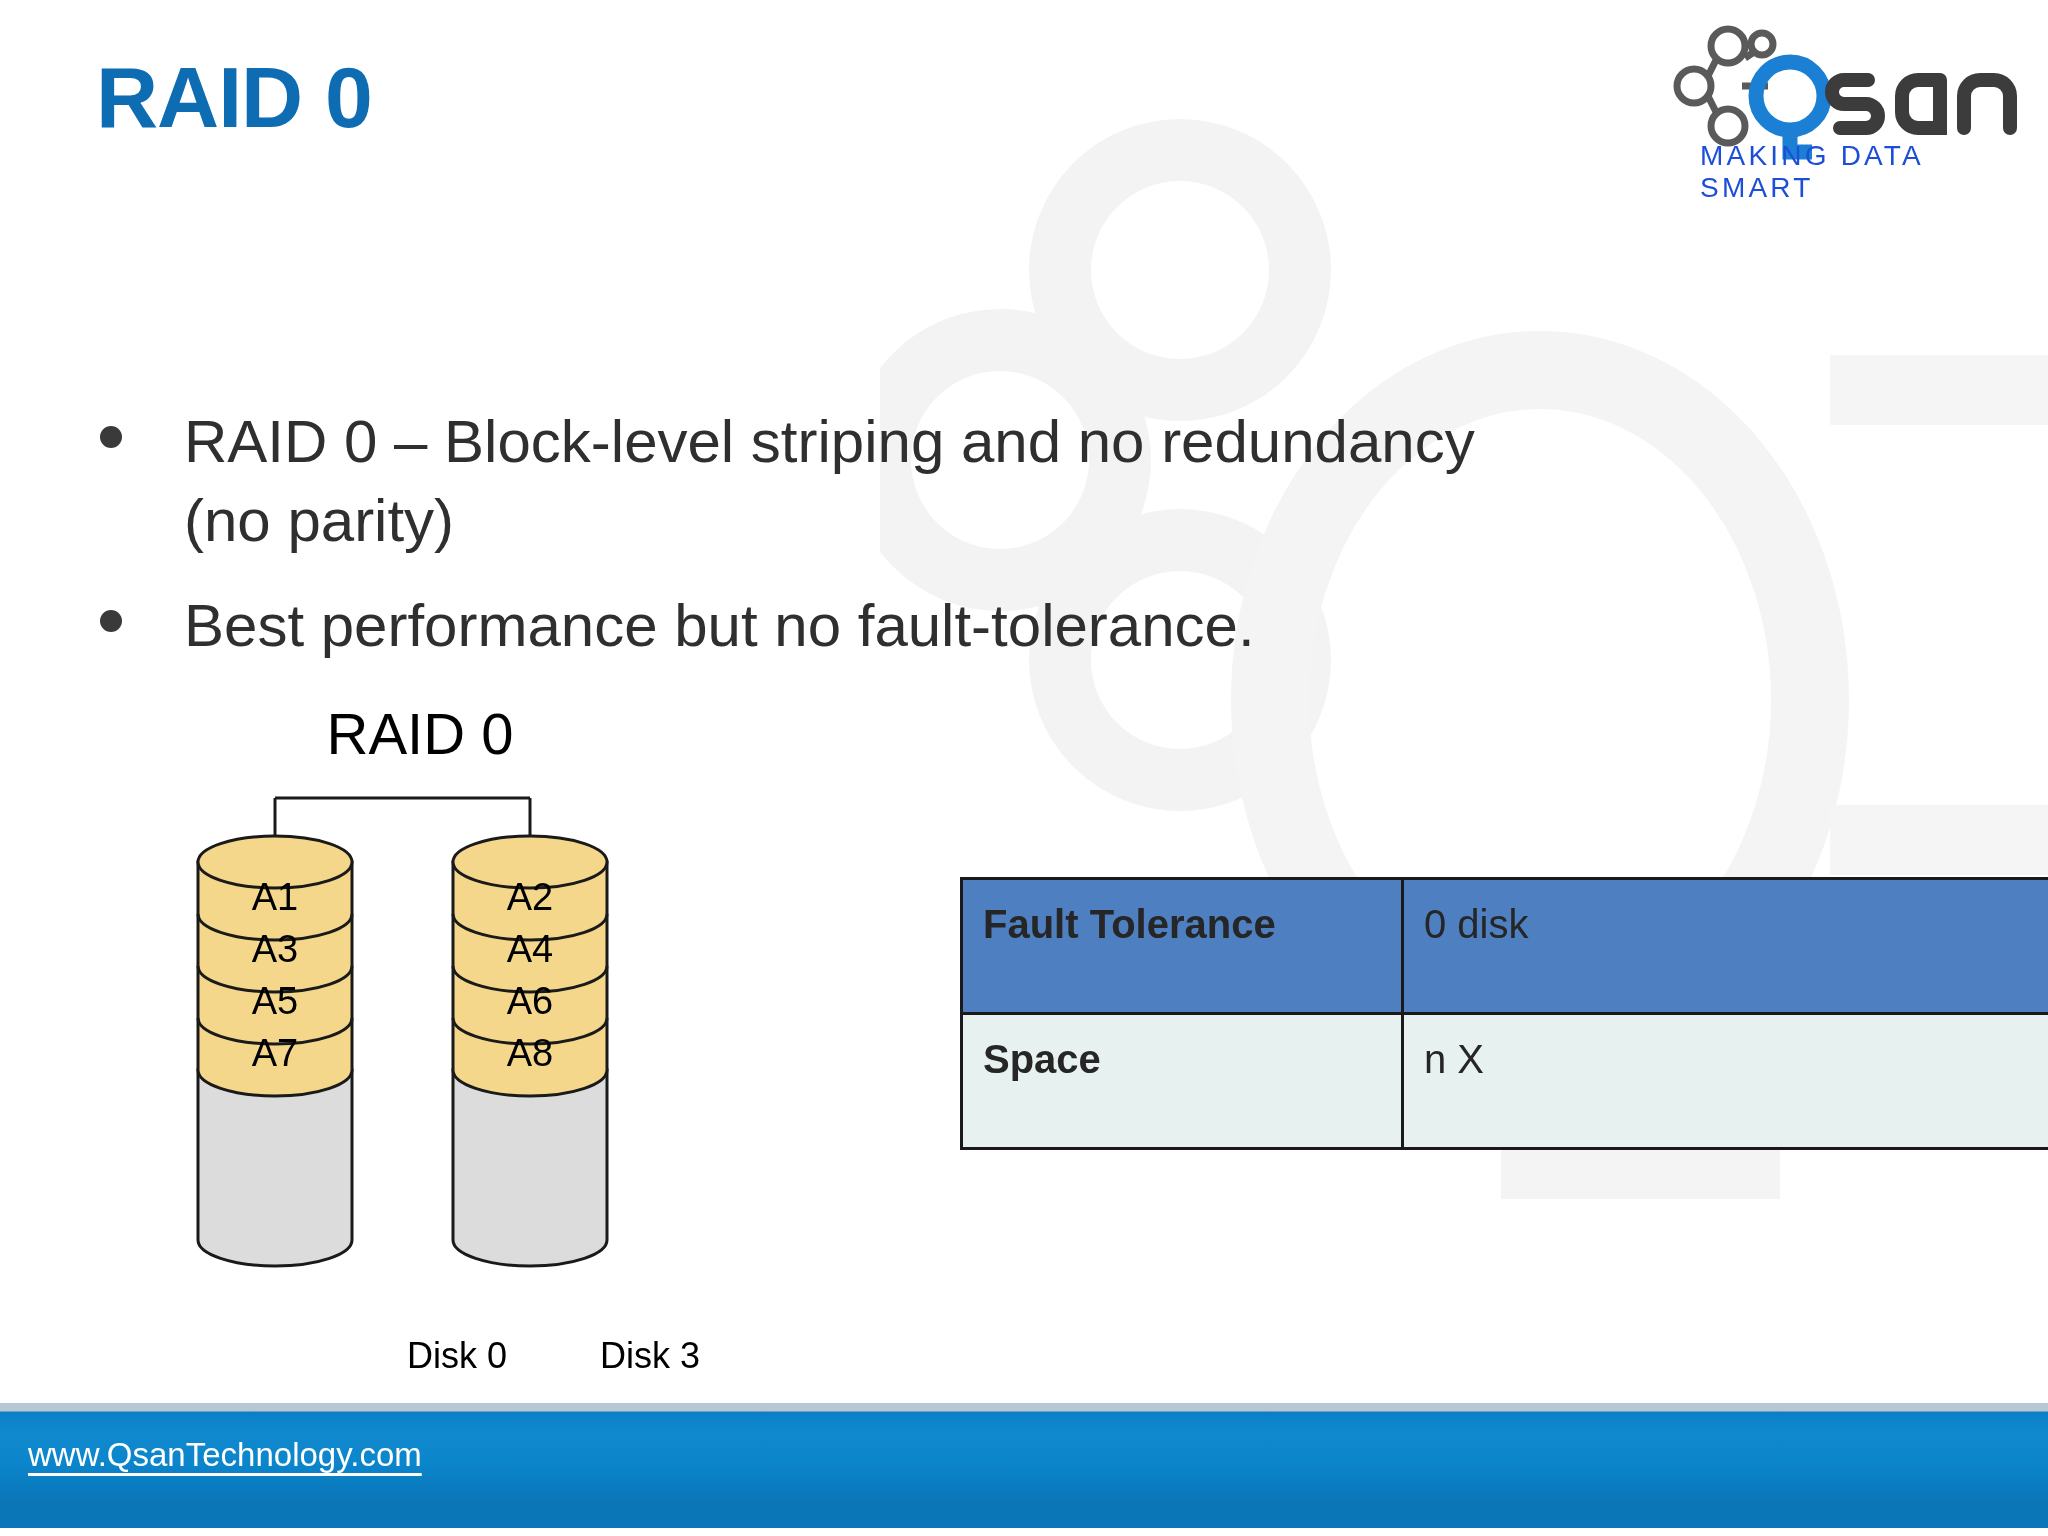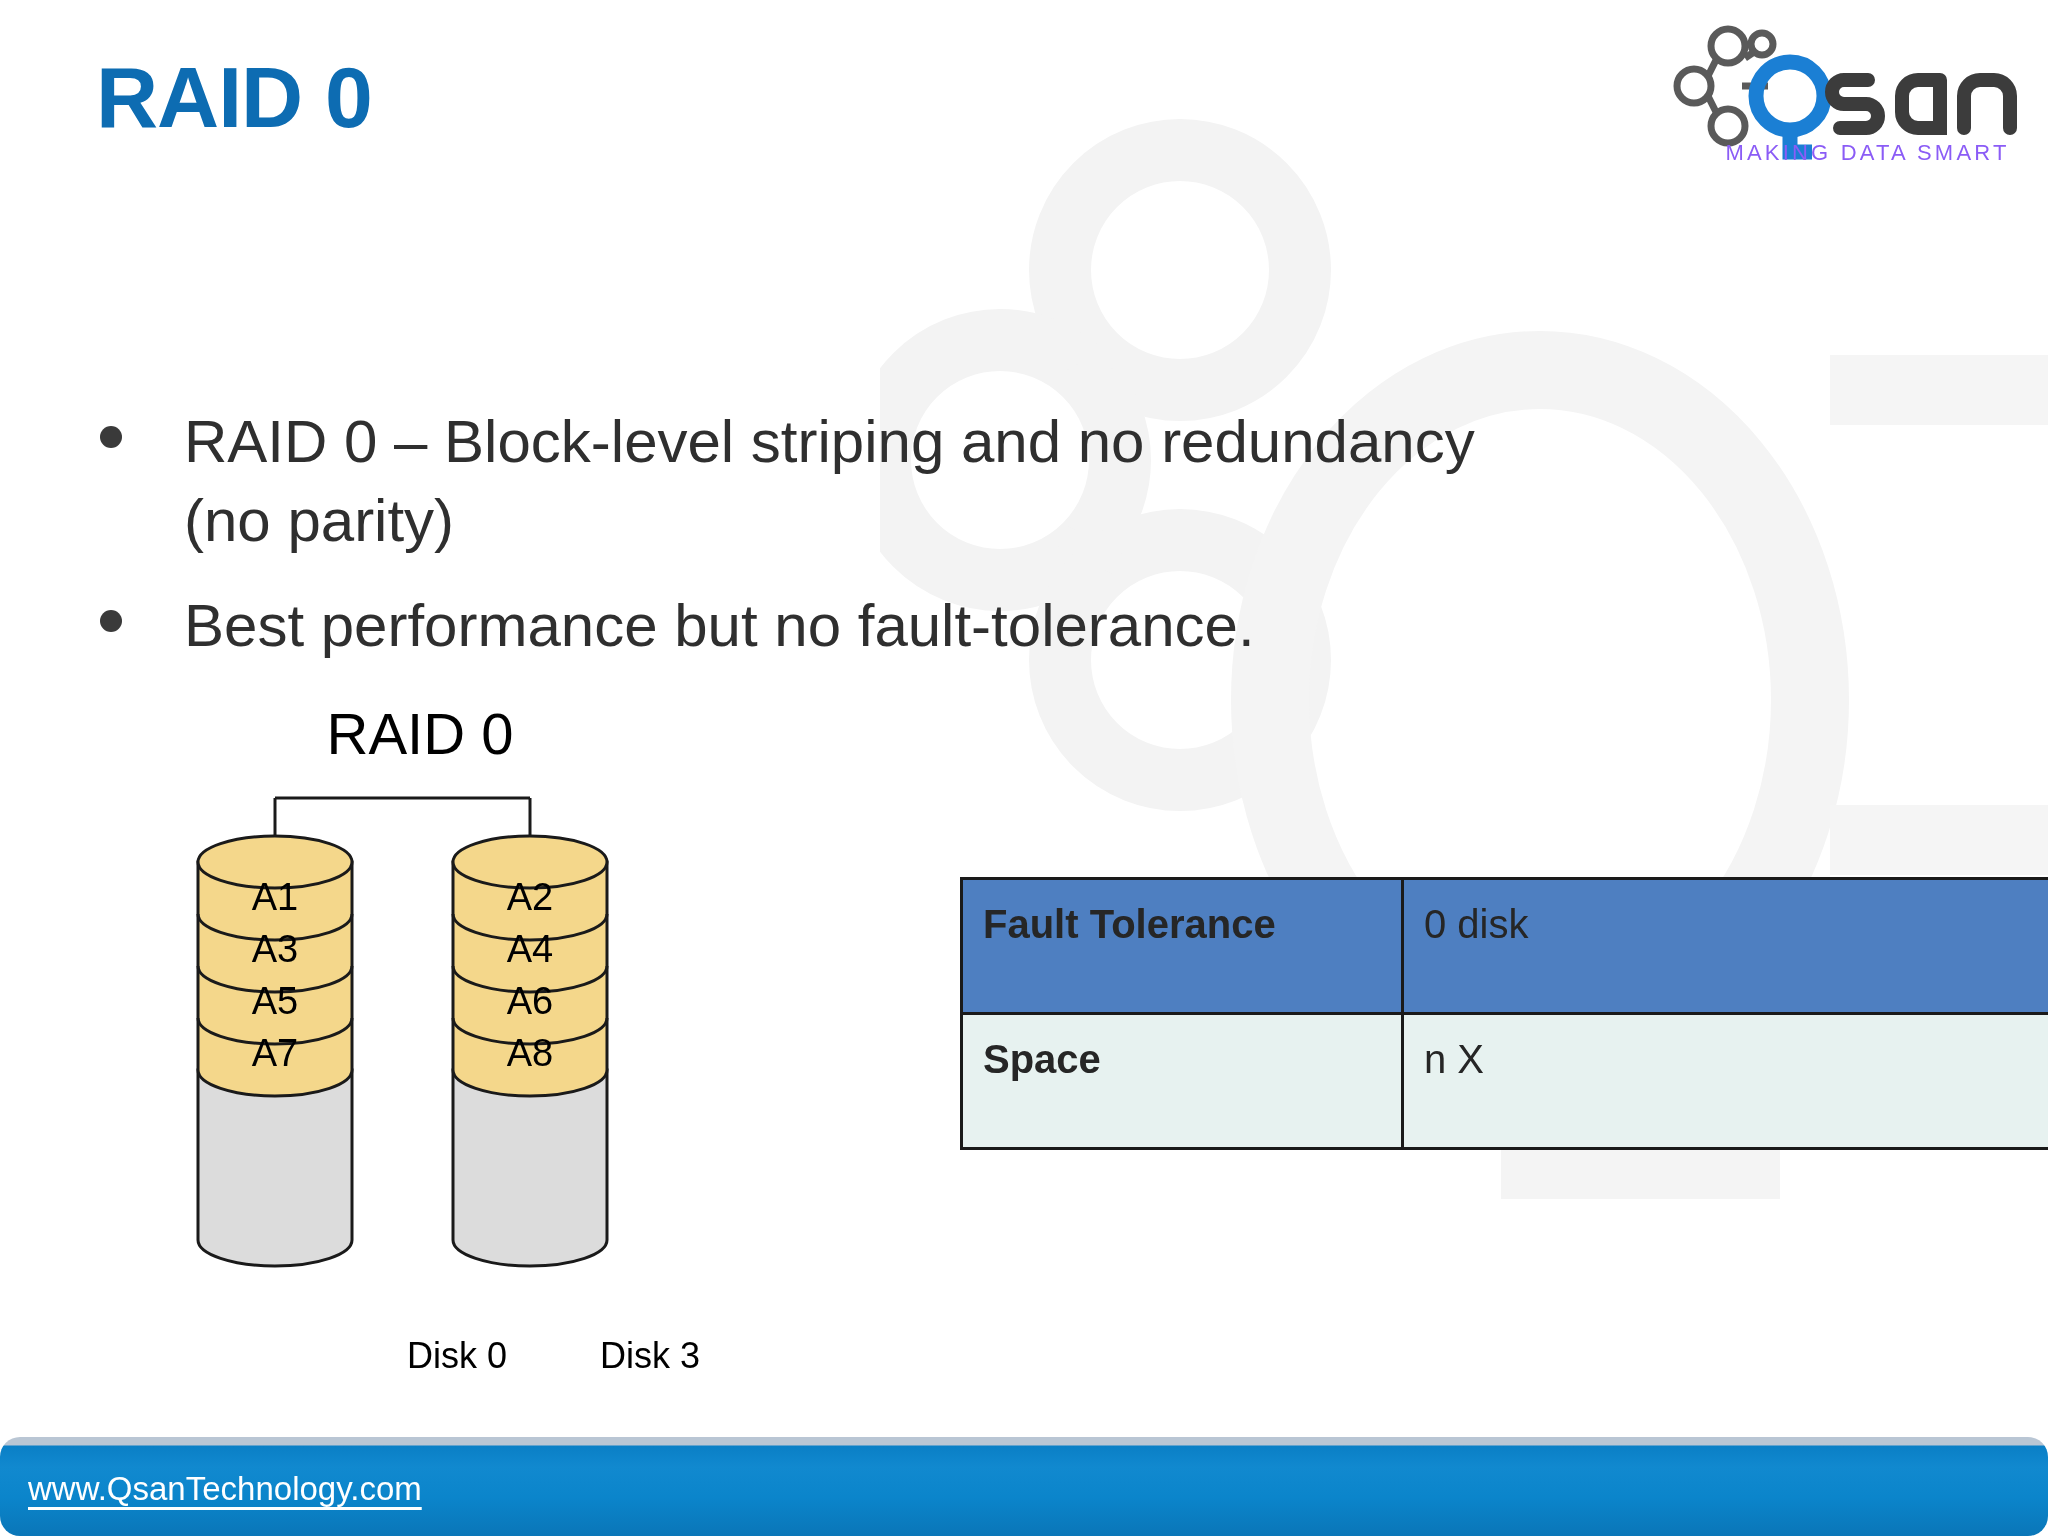--- a/index.html
+++ b/index.html
@@ -35,24 +35,24 @@
     left: 1672px;
     top: 24px;
     width: 360px;
     height: 150px;
   }
   #logo-tagline {
     position: absolute;
     left: 1700px;
     top: 140px;
     width: 335px;
-    text-align: center;
-    font-size: 22px;
+    text-align: left;
+    font-size: 28px;
     letter-spacing: 3.2px;
-    color: #8b5cf6;
+    color: #1d4ed8;
     font-family: "Liberation Sans", sans-serif;
   }
 
   
   #page-title {
     position: absolute;
     left: 96px;
     top: 54px;
     font-size: 86px;
     font-weight: bold;
@@ -142,28 +142,27 @@
   }
   #spec-table tr.row-head td { background: #4e7fc1; }
   #spec-table tr.row-alt  td { background: #e7f2f0; }
   #spec-table td.cell-key { font-weight: bold; width: 400px; }
   #spec-table td.cell-val { font-weight: normal; }
 
   
   #footer {
     position: absolute;
     left: 0;
-    bottom: 0;
+    bottom: 8px;
     width: 2048px;
-    height: 99px;
+    height: 125px;
     background: linear-gradient(to bottom,
                 #b9c6d4 0px, #b9c6d4 8px,
                 #0a7fc6 9px, #1189cf 30px,
                 #0b85cb 60px, #0a76b8 99px);
-    border-radius: 20px;
   }
   #footer-inner {
     position: absolute;
     left: 28px;
     top: 33px;
     display: flex;
     align-items: baseline;
     white-space: nowrap;
   }
   #footer-link {

